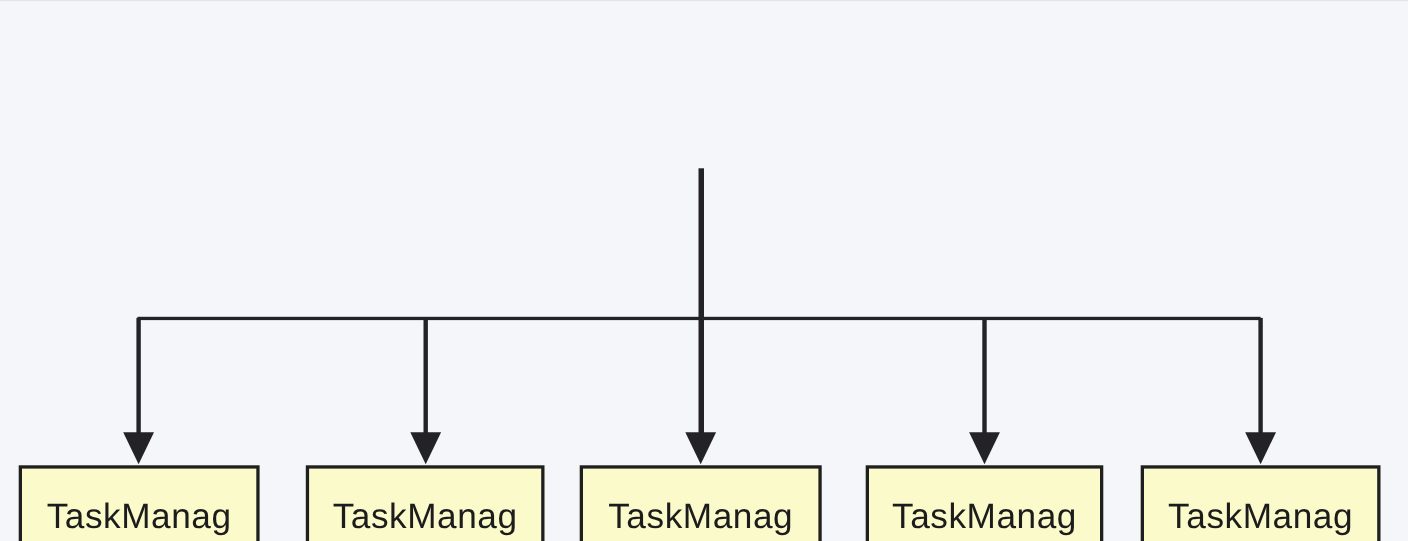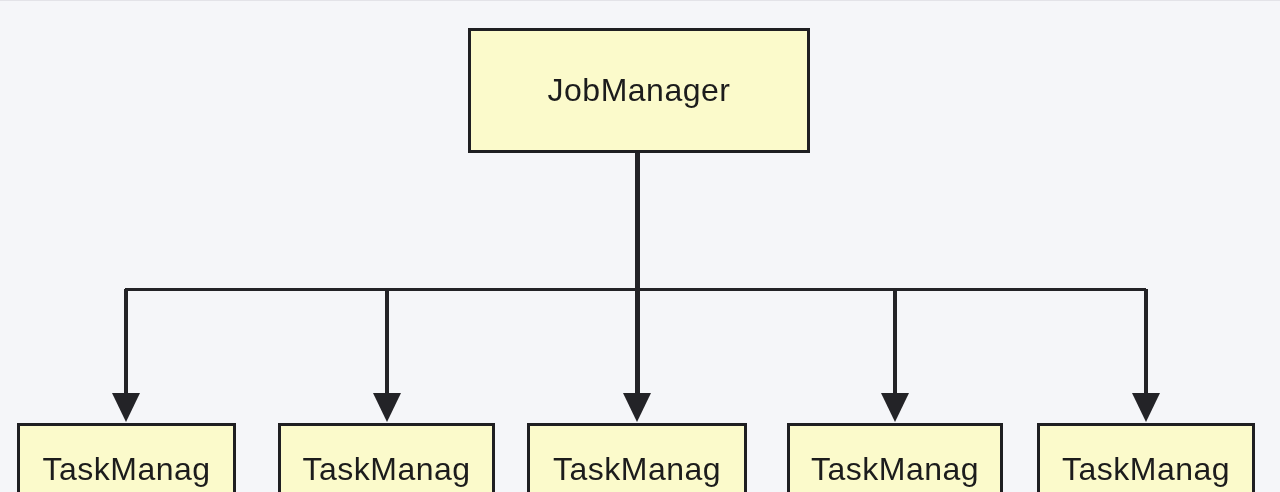--- a/index.html
+++ b/index.html
@@ -67,23 +67,20 @@
   .arrow-1 { left: 373px; }
   .arrow-2 { left: 623px; }
   .arrow-3 { left: 881px; }
   .arrow-4 { left: 1132px; }
 </style>
 </head>
 <body>
 
 <div class="canvas">
 
-  <div class="node root-node">
-    <span class="label">JobManager</span>
-  </div>
 
   <div class="line trunk"></div>
   <div class="line bus"></div>
 
   <div class="line drop drop-0"></div>
   <div class="line drop drop-1"></div>
   <div class="line drop drop-2"></div>
   <div class="line drop drop-3"></div>
   <div class="line drop drop-4"></div>
 

